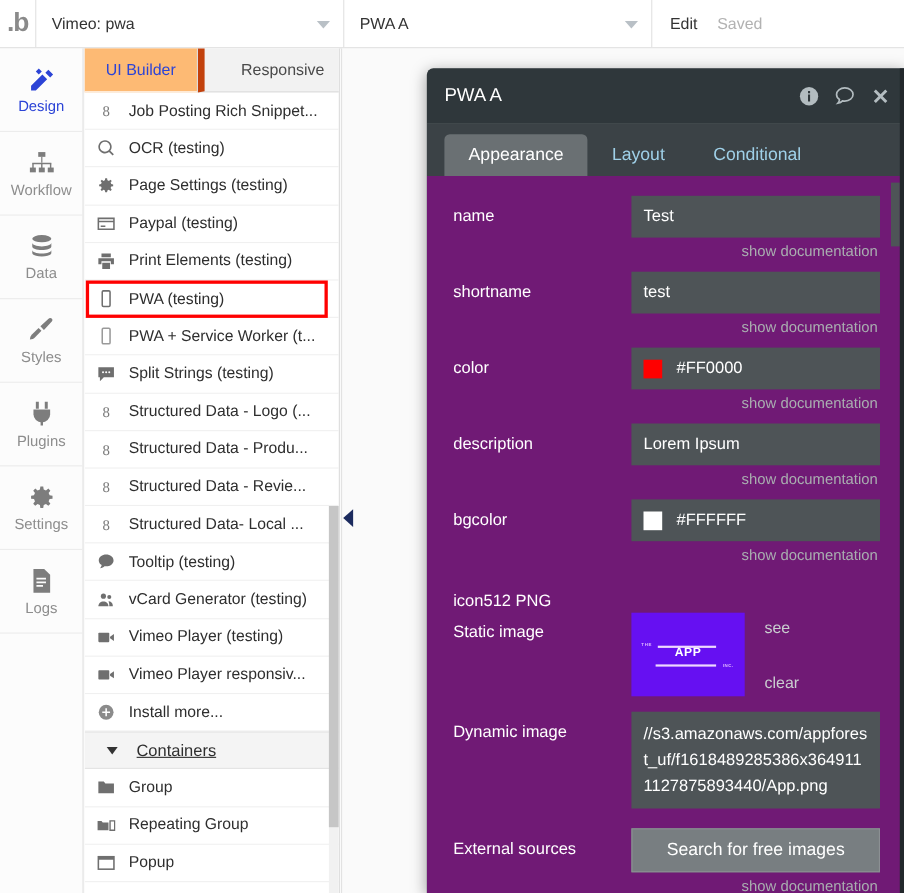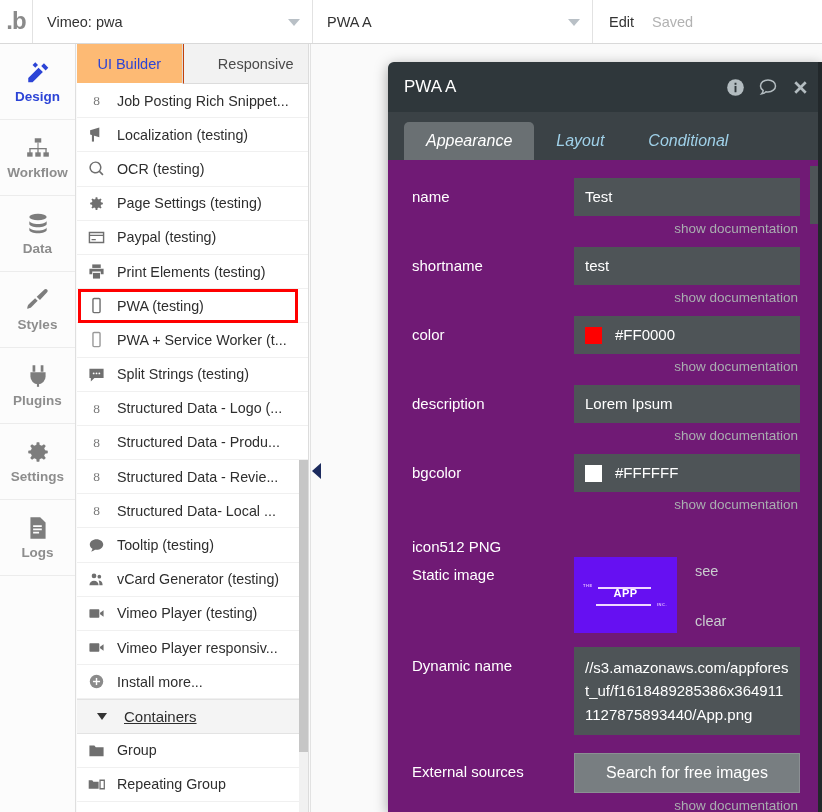--- a/index.html
+++ b/index.html
@@ -37,21 +37,21 @@
     width:0; height:0; border-left:6px solid transparent;
     border-right:6px solid transparent; border-top:7px solid #b9c0c6;
   }
   .tb-actions { display:flex; align-items:center; padding-left:16px; gap:18px; }
   .tb-edit { font-size:14.5px; color:#333; }
   .tb-saved { font-size:14.5px; color:#b2b2b2; }
 
   
   .rail {
     position:absolute; left:0; top:44px; width:76px; bottom:0;
-    background:#fcfcfc; border-right:1px solid #dfdfdf;font-weight:bold;
+    background:#fcfcfc; border-right:1px solid #dfdfdf;
   }
   .rail-item {
     height:76px; display:flex; flex-direction:column;
     align-items:center; justify-content:center; gap:4px;
     border-bottom:1px solid #ececec; cursor:pointer;
   }
   .rail-label { font-size:13.5px; color:#8d8d8d; }
   .rail-item.active .rail-label { color:#2c44d6; }
   .rail-ico { width:26px; height:26px; display:block; }
   .rail-ico svg { width:100%; height:100%; fill:#7d7d7d; }
@@ -65,21 +65,21 @@
   .tabs-row { display:flex; height:40px; background:#f2f2f2; }
   .ltab {
     flex:1; display:flex; align-items:center; justify-content:center;
     font-size:14.5px; color:#4a4a4a; cursor:pointer;
     border-bottom:1px solid #dcdcdc;
   }
   .ltab.active {
     background:#fdba74; color:#2c44d6; border-bottom:1px solid #ffffff;
   }
   .ltab:first-child.active { border-right:1px solid #dcdcdc; }
-  .ltab:not(.active) { border-left:1px solid #c2410c;padding-left:20px; }
+  .ltab:not(.active) { border-left:6px solid #c2410c;padding-left:20px; }
   .ltab:first-child:not(.active) { border-left:none; }
 
   .listscroll { position:absolute; top:40px; left:0; right:0; bottom:0; overflow:hidden; }
   .lrow {
     height:34.2px; display:flex; align-items:center;
     padding-left:10px; gap:11px; border-bottom:1px solid #f0f0f0;
     cursor:pointer; position:relative;
   }
   .lrow .lico { width:19px; height:19px; flex:0 0 19px; display:flex;
                 align-items:center; justify-content:center; }
@@ -139,21 +139,21 @@
   .pe-title { font-size:17px; color:#ffffff; flex:1; }
   .pe-icons { display:flex; align-items:center; gap:13px; }
   .pe-icons svg { fill:#b3bcc0; display:block; cursor:pointer; }
 
   .pe-tabs {
     height:48px; background:#3b4246; display:flex; align-items:flex-end;
     padding-left:16px;
   }
   .pe-tab {
     padding:0 22px; height:38px; display:flex; align-items:center;
-    font-size:16px; color:#9fd0e8; border-radius:5px 5px 0 0; cursor:pointer;font-style:italic;
+    font-size:16px; color:#9fd0e8; border-radius:5px 5px 0 0; cursor:pointer;
   }
   .pe-tab.active { background:#6a7073; color:#ffffff; }
 
   .pe-body {
     position:absolute; top:98px; left:0; right:0; bottom:0;
     background:#701a75; padding:18px 22px 0 24px; overflow:hidden;
   }
   .frow { display:flex; margin-bottom:0px; }
   .flabel {
     width:162px; flex:0 0 162px; font-size:15px; color:#ffffff;
@@ -336,29 +336,20 @@
 
       <div class="lrow">
         <span class="lico">
             <svg viewBox="0 0 24 24">
               <text x="12" y="19" font-size="19" font-family="Liberation Serif, serif" text-anchor="middle" fill="#7a7a7a">8</text>
             </svg>
           </span>
         <span class="ltxt">Job Posting Rich Snippet...</span>
       </div>
 
-      <div class="lrow">
-        <span class="lico">
-            <svg viewBox="0 0 24 24">
-              <path d="M3 6l13-4v14L3 12z"></path>
-              <path d="M5.5 12.5h3V22h-3z"></path>
-            </svg>
-          </span>
-        <span class="ltxt">Localization (testing)</span>
-      </div>
 
       <div class="lrow">
         <span class="lico">
             <svg viewBox="0 0 24 24">
               <path d="M10.5 2a8.5 8.5 0 1 0 5.2 15.2l4.6 4.6 1.6-1.6-4.6-4.6A8.5 8.5 0 0 0 10.5 2zm0 2a6.5 6.5 0 1 1 0 13 6.5 6.5 0 0 1 0-13z"></path>
             </svg>
           </span>
         <span class="ltxt">OCR (testing)</span>
       </div>
 
@@ -656,21 +647,21 @@
             </div>
             <div class="thumb-side">
               <span>see</span>
               <span>clear</span>
             </div>
           </div>
         </div>
       </div>
 
       <div class="frow" style="margin-top:14px;">
-        <div class="flabel">Dynamic name</div>
+        <div class="flabel">Dynamic image</div>
         <div class="fctl">
           <div class="finput" style="line-height:1.55;">//s3.amazonaws.com/appforest_uf/f1618489285386x3649111127875893440/App.png</div>
         </div>
       </div>
 
       <div class="frow" style="margin-top:18px;">
         <div class="flabel">External sources</div>
         <div class="fctl">
           <div class="btn-wide">Search for free images</div>
           <div class="fdoc">show documentation</div>

